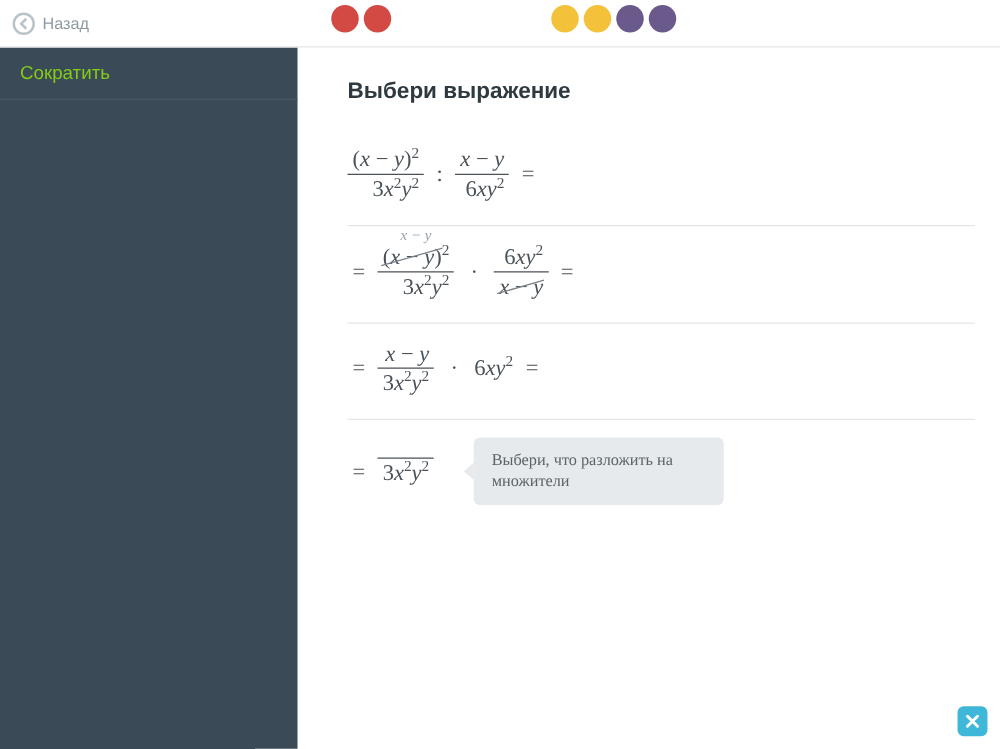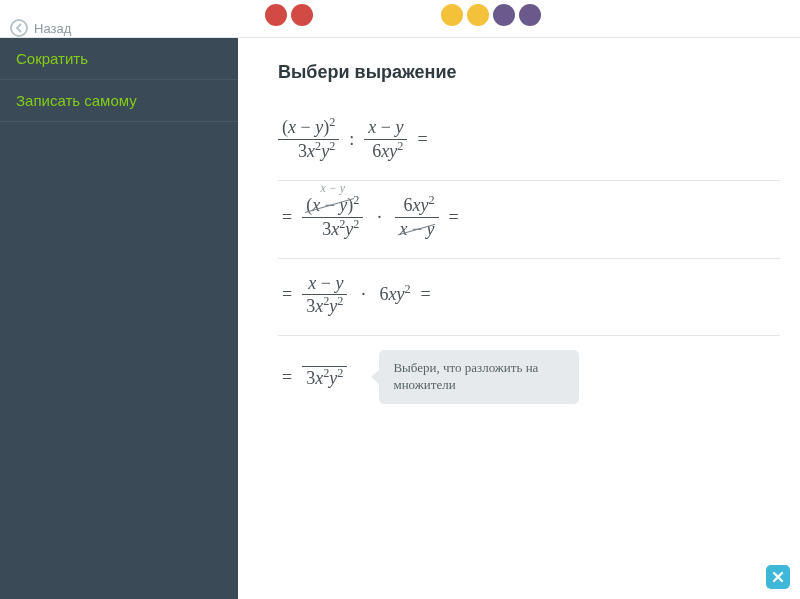--- a/index.html
+++ b/index.html
@@ -9,21 +9,21 @@
     width: 800px;
     height: 599px;
     overflow: hidden;
     position: relative;
   }
   
   .topbar {
     height: 38px;
     border-bottom: 1px solid #e3e6e8;
     display: flex;
-    align-items: flex-end;
+    align-items: center;
     padding: 0 10px;
     position: relative;
   }
   .back {
     display: flex;
     align-items: center;
     gap: 6px;
     color: #8e9aa0;
     font-size: 13px;
     cursor: pointer;
@@ -211,23 +211,20 @@
     <span class="dot purple"></span>
   </div>
 </div>
 
 <div class="layout">
 
   <div class="sidebar">
     <div class="sidebar-item">
       <span>Сократить</span>
     </div>
-    <div class="sidebar-item">
-      <span>Записать самому</span>
-    </div>
   </div>
 
   <div class="content">
     <div class="title">Выбери выражение</div>
 
     <div class="step">
       <div class="math">
         <span class="frac">
           <span class="num">(<span class="var">x</span> − <span class="var">y</span>)<sup>2</sup></span>
           <span class="bar"></span>

